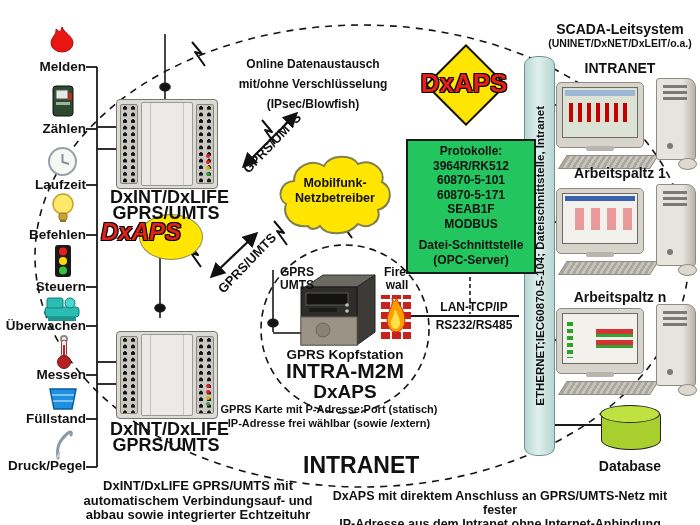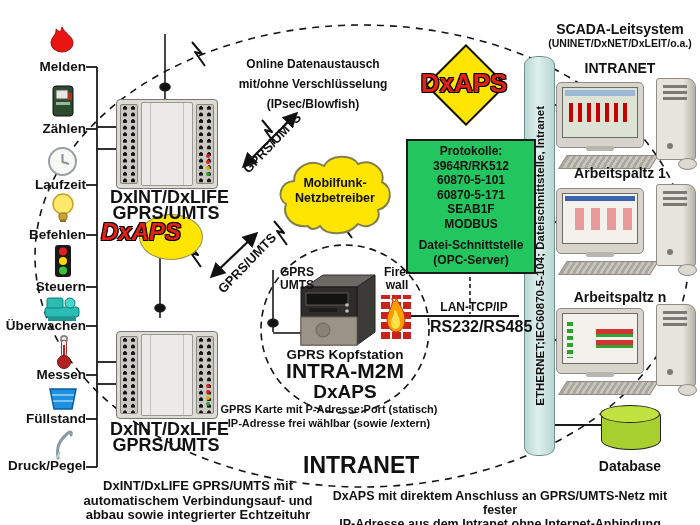--- a/index.html
+++ b/index.html
@@ -313,21 +313,21 @@
 
   <div class="abs b tc z3" style="left:270px;top:347px;width:150px;font-size:13.5px">GPRS Kopfstation</div>
   <div class="abs b tc z3" style="left:262px;top:359px;width:166px;font-size:21px">INTRA-M2M</div>
   <div class="abs b tc z3" style="left:262px;top:381px;width:166px;font-size:19px">DxAPS</div>
   <div class="abs b tc z3" style="left:215px;top:403px;width:228px;font-size:11px;line-height:13.5px">
     <div>GPRS Karte mit P-Adresse:Port  (statisch)</div>
     <div>IP-Adresse frei wählbar (sowie /extern)</div>
   </div>
 
   <div class="abs b tc z3" style="left:430px;top:300px;width:88px;font-size:12px">LAN-TCP/IP</div>
-  <div class="abs b tc z3" style="left:430px;top:318px;width:88px;font-size:16px">RS232/RS485</div>
+  <div class="abs b tc z3" style="left:430px;top:318px;width:88px;font-size:12px">RS232/RS485</div>
 
   <div class="ethbar">
     <span>ETHERNET;IEC60870-5-104; Dateischnittstelle, Intranet</span>
   </div>
 
   <div class="abs b tc z3" style="left:540px;top:21px;width:160px;font-size:14px">SCADA-Leitsystem</div>
   <div class="abs b tc z3" style="left:538px;top:37px;width:164px;font-size:10.5px">(UNINET/DxNET/DxLEIT/o.a.)</div>
   <div class="abs b tc z3" style="left:540px;top:60px;width:160px;font-size:14px">INTRANET</div>
 
   <div class="pc v1" style="left:556px;top:78px">

